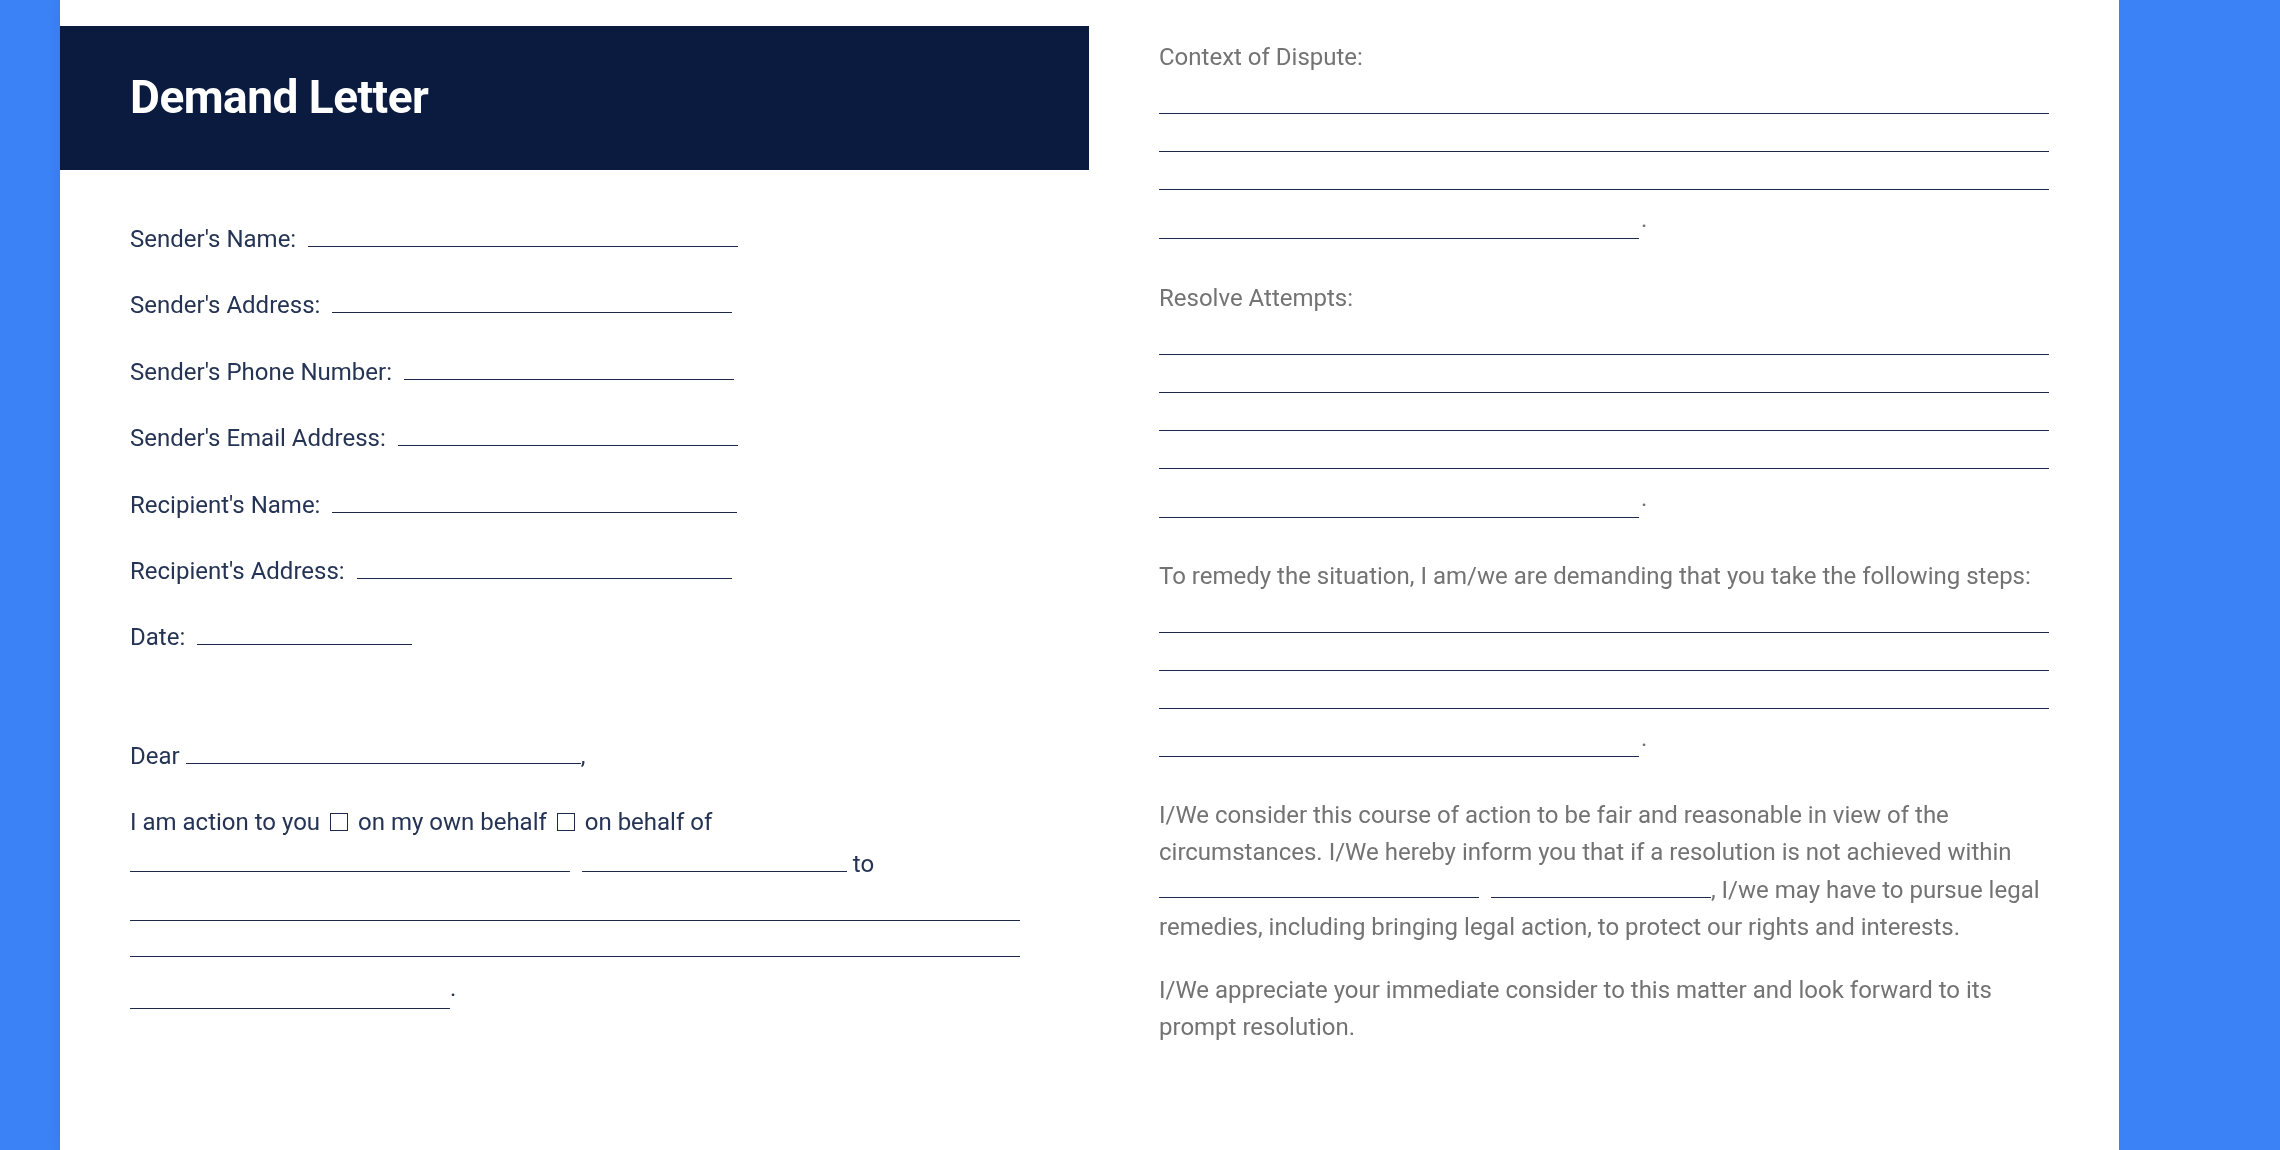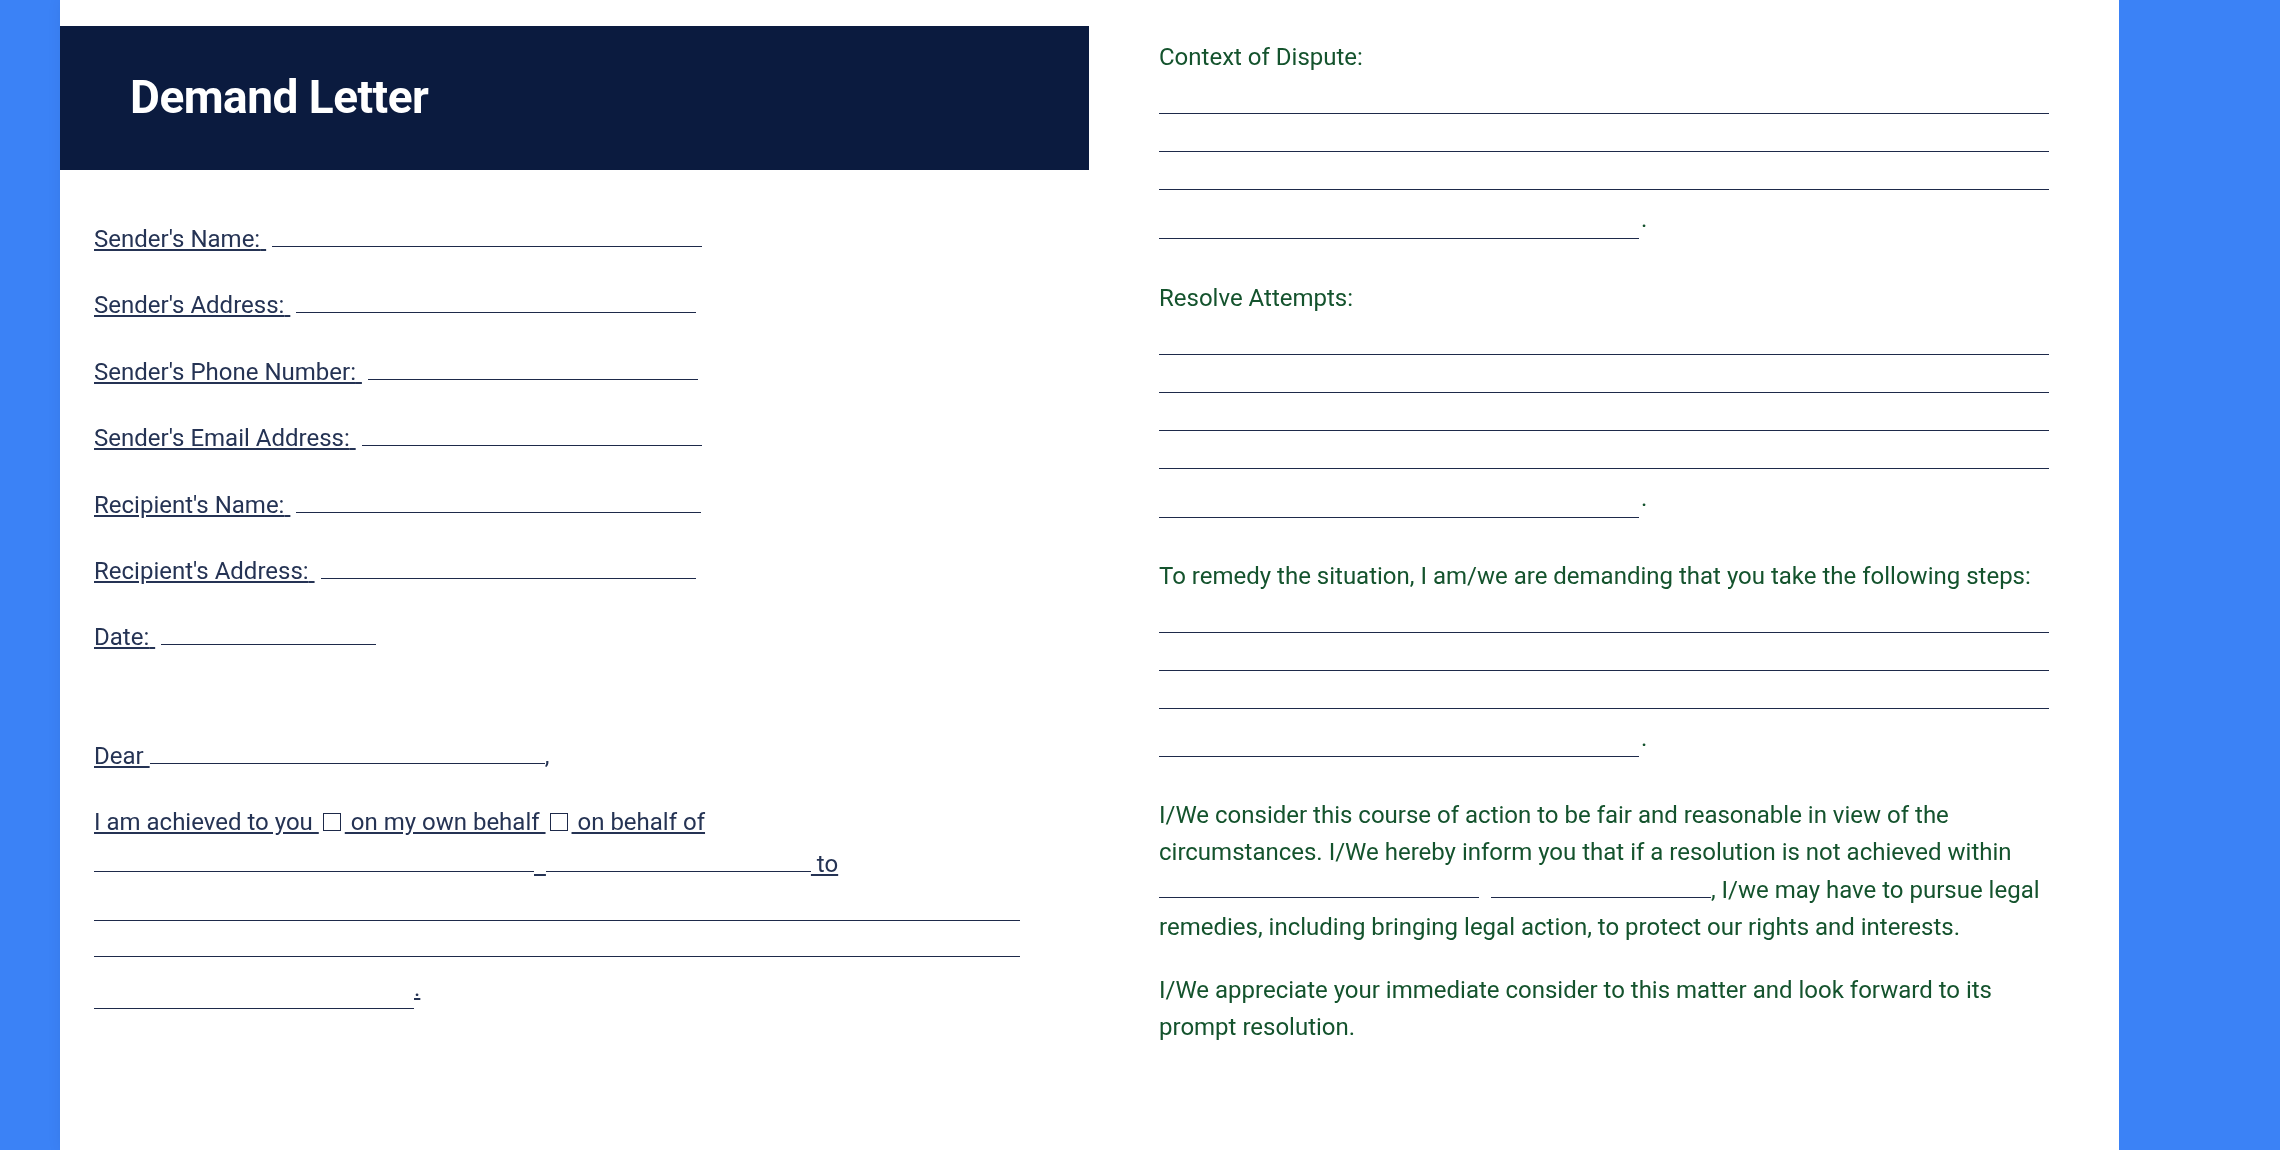--- a/index.html
+++ b/index.html
@@ -33,31 +33,30 @@
     color: #fff;
     padding: 44px 70px 46px 70px;
     margin-top: 26px;
   }
   .header-bar h1 {
     font-size: 46px;
     font-weight: 700;
     letter-spacing: -0.5px;
   }
   .content {
-    padding: 50px 70px 0 34px;
+    padding: 50px 70px 0 70px;
     font-size: 24px;
     line-height: 1.6;
     color: #253354;
-    text-decoration: underline;
   }
   .content-right {
     padding: 38px 70px 0 70px;
     font-size: 24px;
     line-height: 1.6;
-    color: #14532d;
+    color: #737373;
   }
   .field-row {
     margin-bottom: 28px;
     white-space: nowrap;
   }
   .label { display: inline; }
   .blank {
     display: inline-block;
     border-bottom: 1.5px solid #1E2A4A;
     height: 1.05em;
@@ -148,21 +147,21 @@
       </div>
 
       <div class="section-gap"></div>
 
 
       <div class="para">
         <span>Dear </span><span class="inline-blank" style="width:395px"></span><span>,</span>
       </div>
 
       <div class="para" style="line-height:1.75">
-        <span>I am achieved to you </span><span class="checkbox"></span><span> on my own behalf  </span><span class="checkbox"></span><span> on behalf of</span><br>
+        <span>I am action to you </span><span class="checkbox"></span><span> on my own behalf  </span><span class="checkbox"></span><span> on behalf of</span><br>
         <span class="inline-blank" style="width:440px"></span>&nbsp;&nbsp;<span class="inline-blank" style="width:265px"></span><span> to</span><br>
         <div class="line-full"></div>
         <div class="line-full"></div>
         <div class="tail" style="display:flex;align-items:flex-end;margin-top:10px">
           <div style="border-bottom:1.5px solid #1E2A4A;height:28px;flex:0 0 320px"></div>
           <span class="period">.</span>
         </div>
       </div>
 
     </div>

